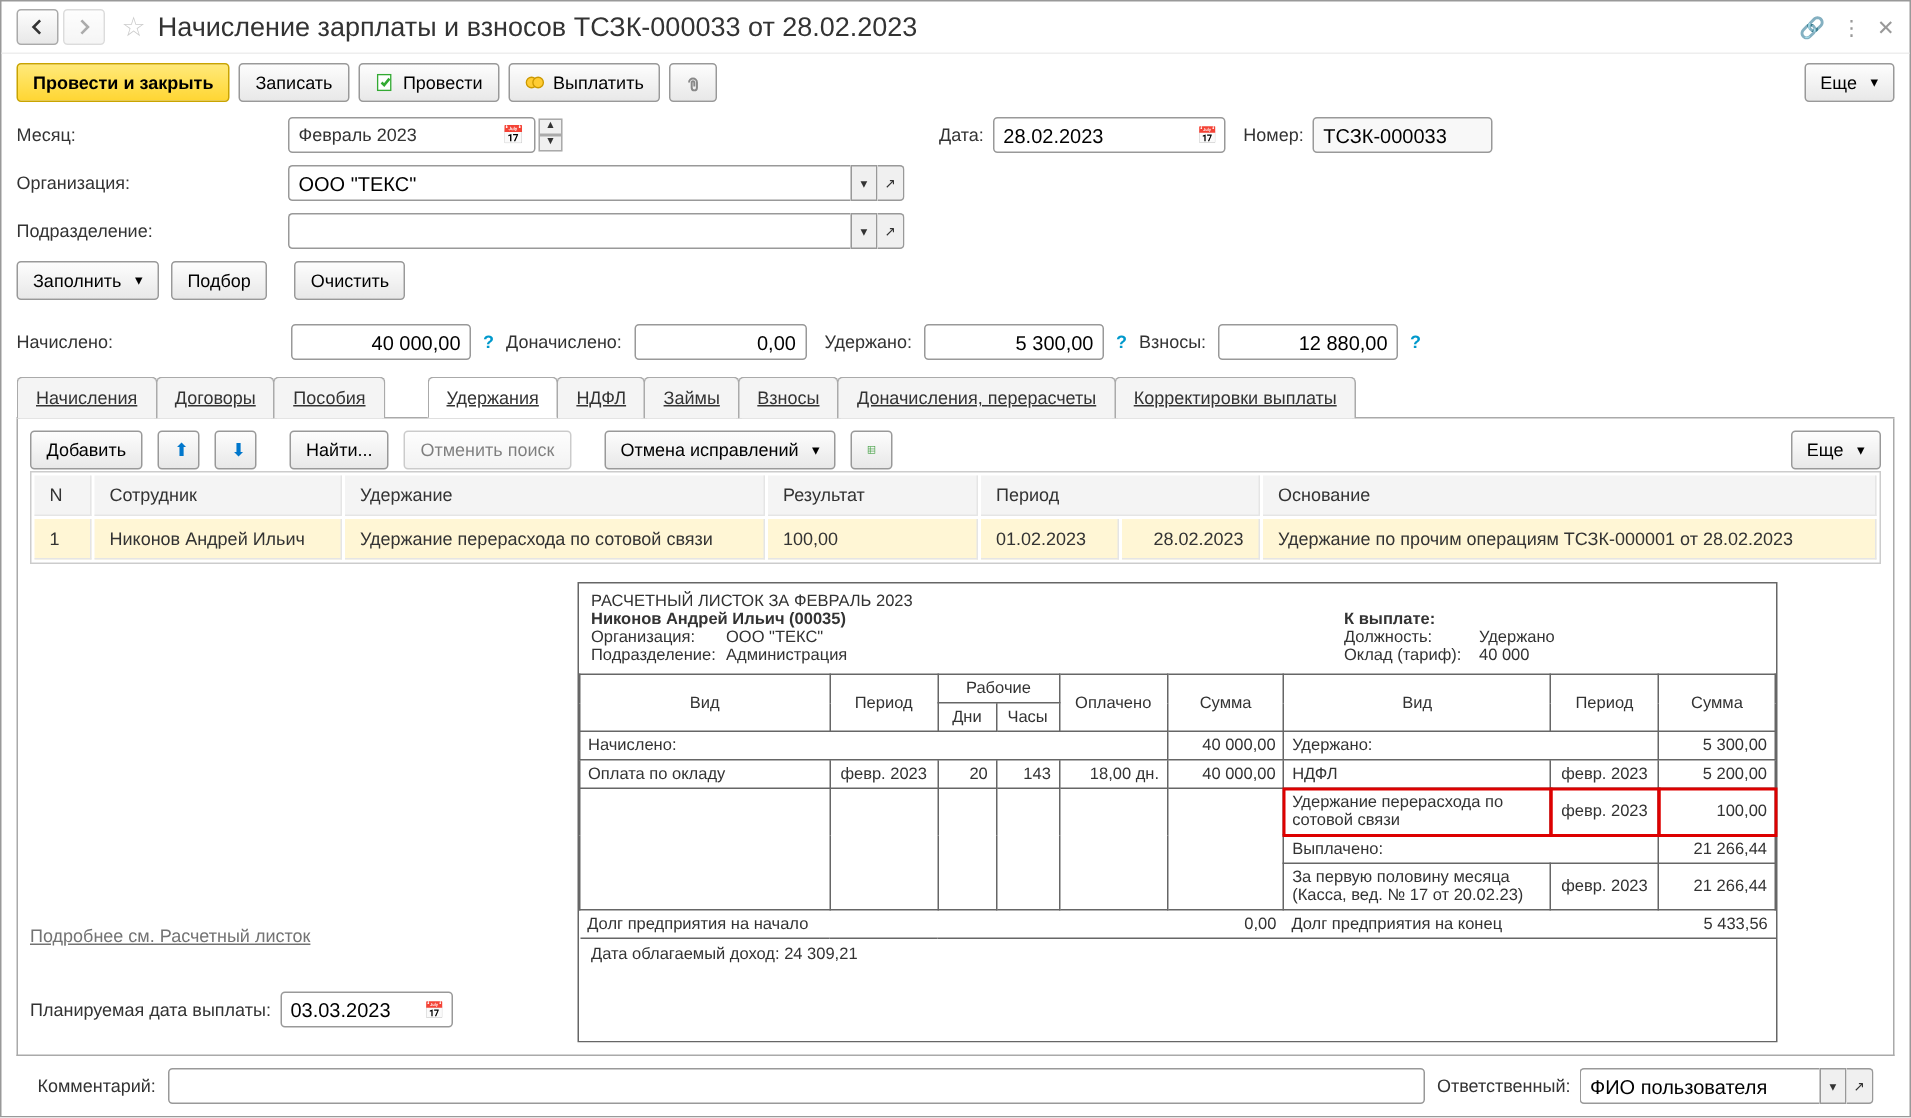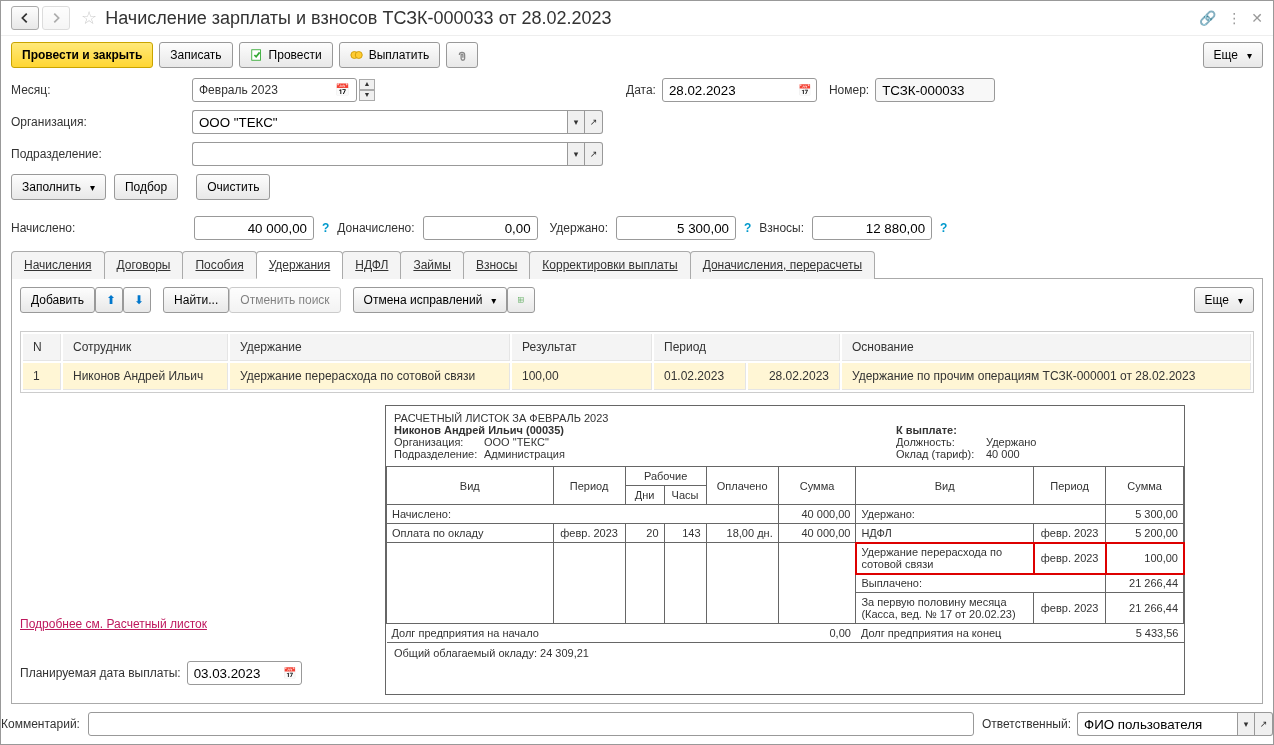--- a/index.html
+++ b/index.html
@@ -35,51 +35,51 @@
     .select-input { width: 375px; border: 1px solid #999; border-radius: 3px 0 0 3px; border-right: 0; padding: 3px 6px; height: 24px; }
     .select-dd { width: 18px; height: 24px; border: 1px solid #999; background: #f0f0f0; text-align: center; font-size: 9px; line-height: 22px; cursor: pointer; }
     .select-ext { width: 18px; height: 24px; border: 1px solid #999; border-left: 0; border-radius: 0 3px 3px 0; background: #f0f0f0; text-align: center; font-size: 9px; line-height: 22px; cursor: pointer; }
     
     .totals-row { display: flex; align-items: center; padding: 4px 10px 10px; gap: 8px; }
     .total-input { width: 120px; text-align: right; }
     .hint-icon { color: #09c; cursor: pointer; font-weight: bold; }
     
     .tabs { display: flex; border-bottom: 1px solid #aaa; margin: 0 10px; }
     .tab { padding: 6px 12px; border: 1px solid #aaa; border-bottom: none; background: #f4f4f4; cursor: pointer; margin-right: -1px; border-radius: 4px 4px 0 0; position: relative; top: 1px; text-decoration: underline; }
-    .tab.active { background: #fff; border-bottom: 1px solid #fff; }
+    .tab.active { background: #fff; border-bottom: 1px solid #fff; margin-left: 29px; }
     
     .tab-content { border: 1px solid #aaa; border-top: none; margin: 0 10px; padding: 8px; flex: 1; display: flex; flex-direction: column; overflow: hidden; }
-    .tab-toolbar { display: flex; gap: 0; align-items: flex-end; margin-bottom: 18px; }
+    .tab-toolbar { display: flex; gap: 10px; align-items: flex-end; margin-bottom: 1px; }
     .icon-btn { width: 28px; height: 26px; text-align: center; }
     
     .grid-table { width: 100%; border: 1px solid #ccc; }
     .grid-table th, .grid-table td { border-right: 1px solid #e5e5e5; border-bottom: 1px solid #e5e5e5; padding: 6px 10px; text-align: left; font-weight: normal; }
     .grid-table th { background: #f4f4f4; }
     .grid-table tr.selected td { background: #fff6d5; }
     .col-n { width: 38px; text-align: center; }
     .col-result { text-align: right; }
     
     .payslip-wrap { display: flex; gap: 20px; margin-top: 12px; flex: 1; overflow: auto; }
     .payslip-left { width: 345px; display: flex; flex-direction: column; justify-content: flex-end; padding-bottom: 10px; }
-    .link { color: #be185d; text-decoration: underline; cursor: pointer; }
+    .link { color: #737373; text-decoration: underline; cursor: pointer; }
     .link-green { color: #009933; text-decoration: underline; cursor: pointer; }
     
     .payslip { border: 1px solid #666; font-size: 11px; }
     .ps-header { padding: 6px 8px; }
     .ps-table { width: 100%; border-collapse: collapse; font-size: 11px; }
     .ps-table th, .ps-table td { border: 1px solid #666; padding: 3px 5px; font-weight: normal; }
     .ps-table th { text-align: center; }
     .ps-bold { font-weight: bold; }
     .ps-num { text-align: right; }
     .ps-center { text-align: center; }
     .ps-red-outline { outline: 2px solid #d00; outline-offset: -1px; }
     .ps-dotted td { border-top: 1px dotted #999; border-bottom: 1px dotted #999; }
     .ps-footer { padding: 4px 8px; display: flex; }
     
-    .bottom-bar { padding: 8px 0; display: flex; align-items: center; gap: 8px; border-top: 0; }
+    .bottom-bar { padding: 8px 24px; display: flex; align-items: center; gap: 8px; border-top: 0; }
     .resp-wrap { margin-left: auto; display: flex; align-items: center; gap: 6px; }
     
     svg { width: 14px; height: 14px; vertical-align: middle; }
   </style>
 </head>
 <body>
 
 <div class="window">
   <div class="header-bar">
     <div class="nav-btn">
@@ -185,22 +185,22 @@
   </div>
 
   <div class="tabs">
     <div class="tab">Начисления</div>
     <div class="tab">Договоры</div>
     <div class="tab">Пособия</div>
     <div class="tab active">Удержания</div>
     <div class="tab">НДФЛ</div>
     <div class="tab">Займы</div>
     <div class="tab">Взносы</div>
+    <div class="tab">Доначисления, перерасчеты</div>
     <div class="tab">Корректировки выплаты</div>
-    <div class="tab">Доначисления, перерасчеты</div>
   </div>
 
   <div class="tab-content">
     <div class="tab-toolbar">
       <button class="btn">Добавить</button>
       <button class="btn icon-btn">
           <span style="color:#07c">⬆</span>
         </button>
       <button class="btn icon-btn">
           <span style="color:#07c">⬇</span>
@@ -327,21 +327,21 @@
           </tr>
           <tr>
             <td colspan="5" style="border-left:0;border-right:0">Долг предприятия на начало</td>
             <td class="ps-num" style="border-left:0;border-right:0">0,00</td>
             <td colspan="2" style="border-left:0;border-right:0">Долг предприятия на конец</td>
             <td class="ps-num" style="border-left:0;border-right:0">5 433,56</td>
           </tr>
         </tbody>
           </table>
         <div class="ps-footer">
-          <span>Общий облагаемый окладу:</span>&nbsp;
+          <span>Дата облагаемый доход:</span>&nbsp;
           <span>24 309,21</span>
         </div>
       </div>
     </div>
   </div>
 
   <div class="bottom-bar">
     <span>Комментарий:</span>
     <input class="input-field" style="flex: 1 1 0%;">
     <div class="resp-wrap">

